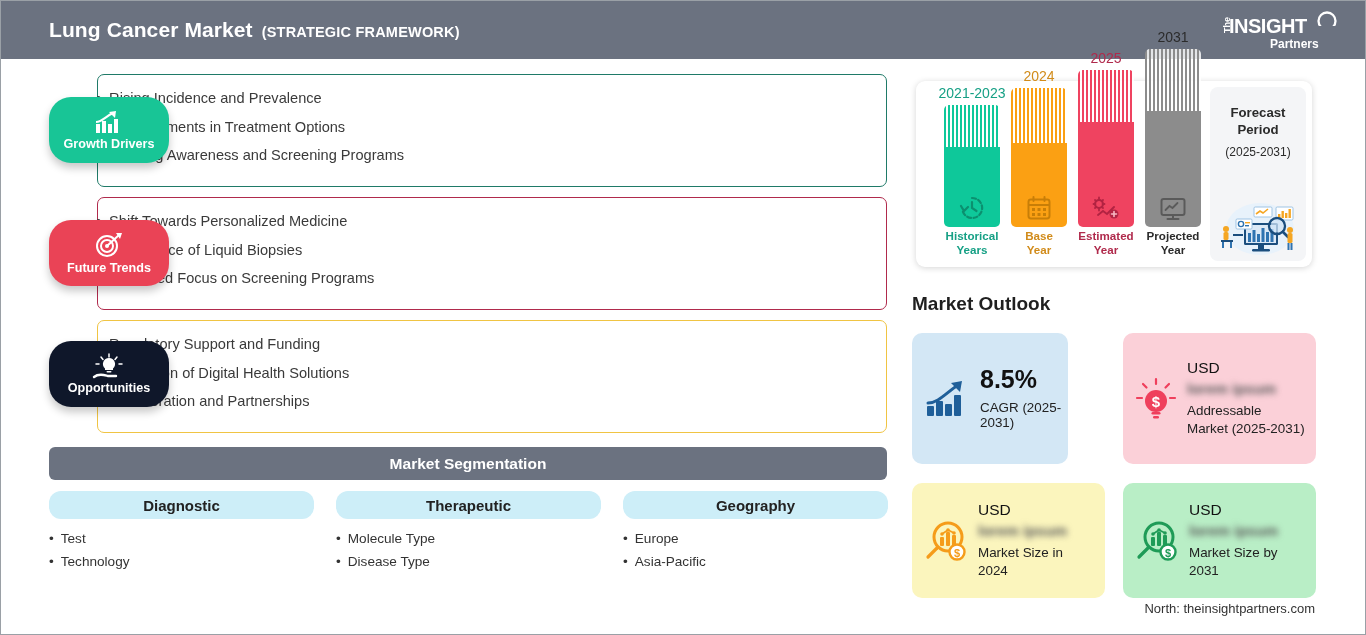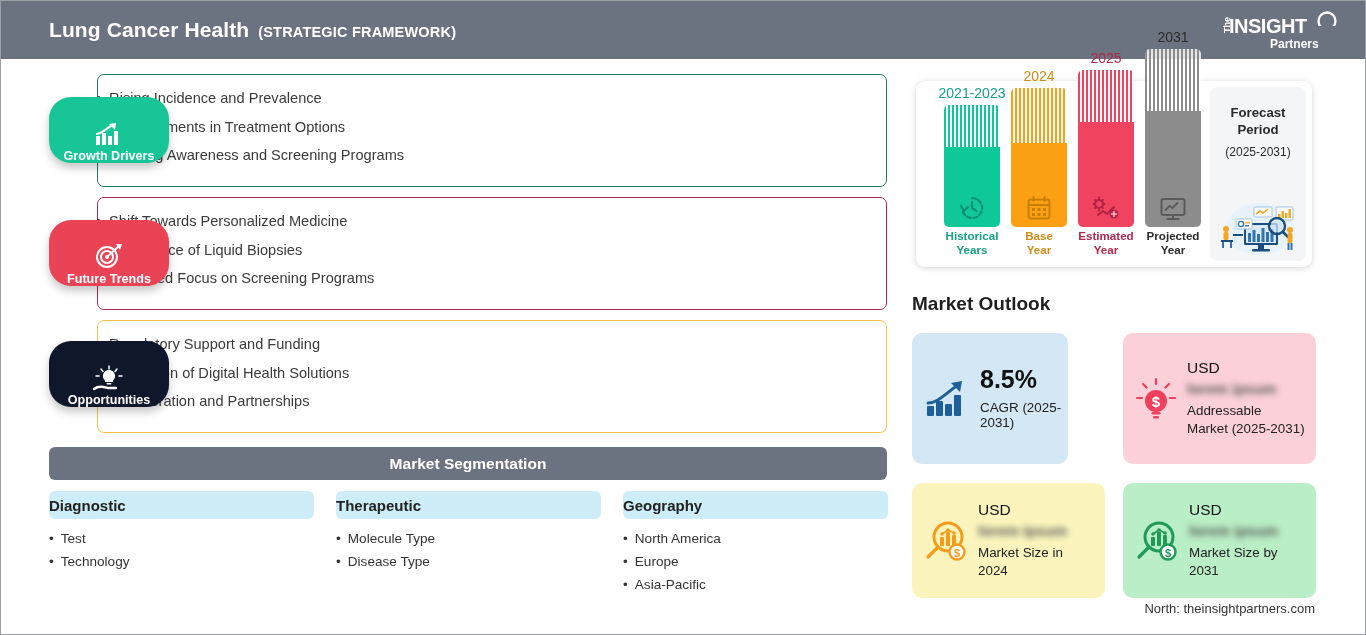--- a/index.html
+++ b/index.html
@@ -62,21 +62,21 @@
   }
   .bullet::before { content: "\2022"; margin-right: 8px; color: #3a3a3a; }
 
   
   .pill {
     position: absolute; left: 48px;
     width: 120px; height: 66px;
     border-radius: 22px;
     box-shadow: 0 5px 9px rgba(0,0,0,.22);
     display: flex; flex-direction: column;
-    align-items: center; justify-content: flex-end;
+    align-items: center; justify-content: center;
     color: #ffffff; z-index: 5;
   }
   .pill .p-label {
     font-size: 12.6px; font-weight: bold;
     line-height: 1; margin-top: 3px; white-space: nowrap;
   }
   .pill.growth      { top: 96px;  background: #18c596; }
   .pill.trends      { top: 219px; background: #ea4356; }
   .pill.opportunity { top: 340px; background: #0f172a; }
   .pill svg { display: block; }
@@ -90,22 +90,22 @@
   }
   .seg-header span {
     color: #ffffff; font-size: 15.5px; font-weight: bold;
   }
   .seg-col { position: absolute; top: 490px; width: 265px; }
   .seg-col.c0 { left: 48px; }
   .seg-col.c1 { left: 335px; }
   .seg-col.c2 { left: 622px; }
   .seg-chip {
     width: 265px; height: 28px;
-    background: #cdeef8; border-radius: 6px;
-    display: flex; align-items: center; 
+    background: #cdeef8; border-radius: 12px;
+    display: flex; align-items: center; justify-content: center;
   }
   .seg-chip span { font-size: 15px; font-weight: bold; color: #222; }
   .seg-items { margin-top: 12px; display: flex; flex-direction: column; gap: 6px; }
   .seg-item { font-size: 13.6px; color: #333; line-height: 1.25; }
   .seg-item::before { content: "\2022"; margin-right: 7px; }
 
   
   .timeline {
     position: absolute; left: 915px; top: 80px;
     width: 396px; height: 186px;
@@ -192,21 +192,21 @@
     font-size: 13px; color: #333;
   }
 </style>
 </head>
 <body>
 
 <div class="page">
 
   <div class="header">
     <div class="header-title-wrap">
-      <div class="header-title">Lung Cancer Health</div>
+      <div class="header-title">Lung Cancer Market</div>
       <div class="header-sub">(STRATEGIC FRAMEWORK)</div>
     </div>
     <svg class="logo" viewBox="0 0 130 44">
       <text x="4" y="22" font-family="Liberation Sans, sans-serif" font-size="9" font-weight="bold" fill="#ffffff" transform="rotate(-90 11 18)">The</text>
       <text x="14" y="25" font-family="Liberation Sans, sans-serif" font-size="20" font-weight="bold" fill="#ffffff" letter-spacing="-0.5">INSIGHT</text>
       <circle cx="112" cy="13" r="8.5" fill="none" stroke="#ffffff" stroke-width="2.3"></circle>
       <rect x="104" y="18" width="18" height="9" fill="#6b7280"></rect>
       <text x="55" y="40" font-family="Liberation Sans, sans-serif" font-size="12" font-weight="bold" fill="#ffffff">Partners</text>
     </svg>
   </div>
@@ -283,21 +283,20 @@
       <div class="seg-item">Molecule Type</div>
       <div class="seg-item">Disease Type</div>
     </div>
   </div>
 
   <div class="seg-col c2">
     <div class="seg-chip">
       <span>Geography</span>
     </div>
     <div class="seg-items">
-      <div class="seg-item">North America</div>
       <div class="seg-item">Europe</div>
       <div class="seg-item">Asia-Pacific</div>
     </div>
   </div>
 
   <div class="timeline">
     <div class="tl-bars">
 
       <div class="tl-col k0">
         <div class="tl-year" id="ty0" style="color: rgb(22, 160, 133); bottom: 156px;">2021-2023</div>

